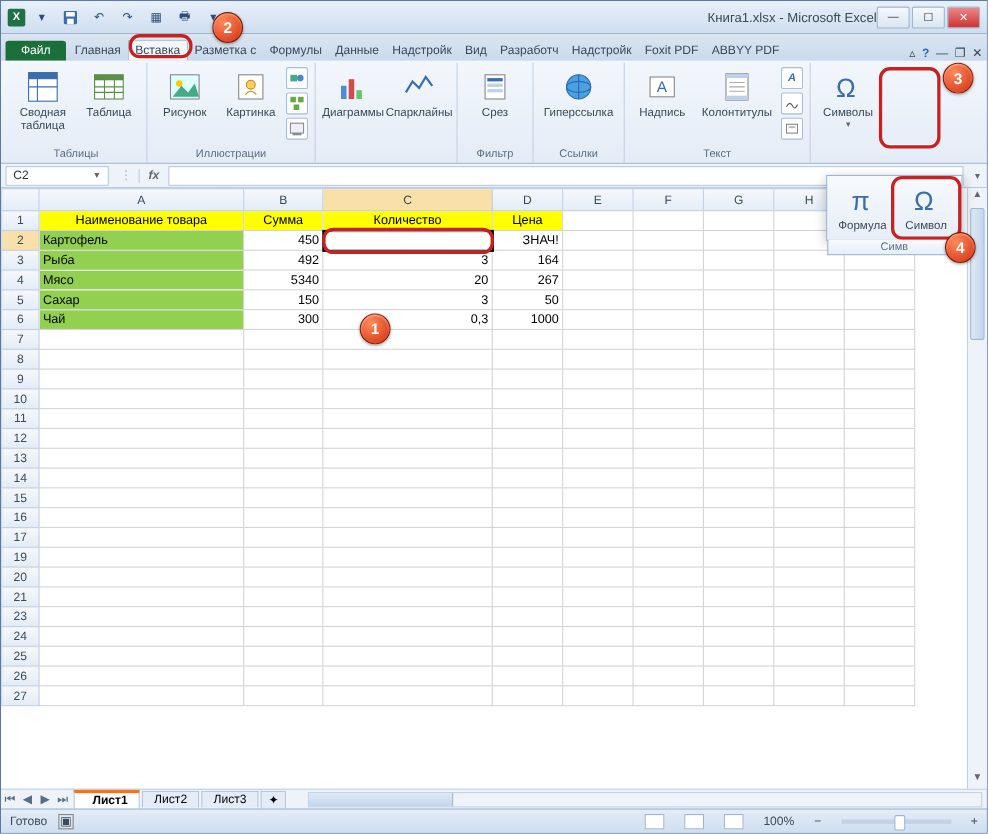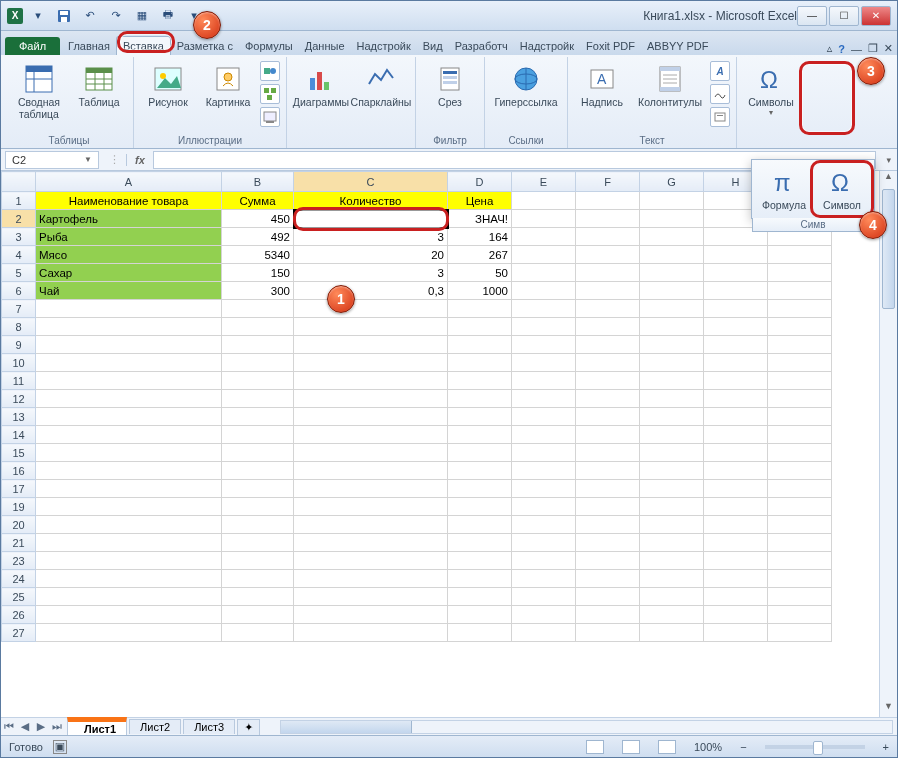--- a/index.html
+++ b/index.html
@@ -50,21 +50,21 @@
   .scroll-thumb-v { position:absolute; top:18px; left:2px; right:2px; height:120px; background:linear-gradient(90deg,#dfe9f5,#c3d6ed); border:1px solid #9fb6d0; border-radius:2px; }
   .status { position:absolute; bottom:0; left:0; right:0; height:22px; background:linear-gradient(#e4ecf7,#cfdef0); border-top:1px solid #9fb6d0; display:flex; align-items:center; font-size:11px; color:#3a4a5a; padding:0 8px; gap:10px; }
   .status .right { margin-left:auto; display:flex; align-items:center; gap:18px; }
   .view-btn { width:18px; height:14px; border:1px solid #9fb6d0; background:#fff; }
   .zoom-slider { width:100px; height:4px; background:#c3d2e5; position:relative; }
   .zoom-slider::after { content:""; position:absolute; left:48px; top:-4px; width:8px; height:12px; background:#fff; border:1px solid #9fb6d0; border-radius:2px; }
 
   .tabs-bottom { position:absolute; bottom:22px; left:0; right:0; height:18px; background:#eef3fa; border-top:1px solid #c3d2e5; display:flex; align-items:center; font-size:11px; }
   .nav-btn { width:16px; height:16px; display:flex; align-items:center; justify-content:center; color:#5a6d85; }
   .sh-tab { padding:1px 10px; border:1px solid #b8c9de; border-bottom:none; background:#fff; margin-left:2px; }
-  .sh-tab.active { background:#fff; font-weight:bold; border-top:5px solid #f97316;padding-left:16px; }
+  .sh-tab.active { background:#fff; font-weight:bold; border-top:3px solid #f97316;padding-left:16px; }
   .sh-tab.inactive { background:#e4ecf7; }
   .hscroll { flex:1; margin:0 4px 0 20px; height:14px; background:#eef3fa; border:1px solid #c3d2e5; position:relative; }
   .hscroll::after { content:""; position:absolute; left:0; top:0; bottom:0; width:130px; background:linear-gradient(#dfe9f5,#c3d6ed); border-right:1px solid #9fb6d0; }
 
   .callout { position:absolute; border:3px solid #c92020; border-radius:10px; box-shadow:0 0 0 1px rgba(255,255,255,.6) inset; pointer-events:none; }
   .badge { position:absolute; width:28px; height:28px; border-radius:50%; background:radial-gradient(circle at 35% 30%, #ff8a5a, #d12e10); color:#fff; font-weight:bold; font-size:14px; display:flex; align-items:center; justify-content:center; border:1px solid #801a05; box-shadow:0 1px 3px rgba(0,0,0,.4), inset 0 1px 2px rgba(255,255,255,.5); pointer-events:none; }
 
   .popup { position:absolute; background:linear-gradient(#f7fafd,#e6eef8); border:1px solid #9fb6d0; box-shadow:0 3px 10px rgba(0,0,0,.25); padding:4px; display:flex; gap:2px; }
   .symbol-btn { outline:3px solid #c92020; outline-offset:1px; border-radius:6px; }
 

